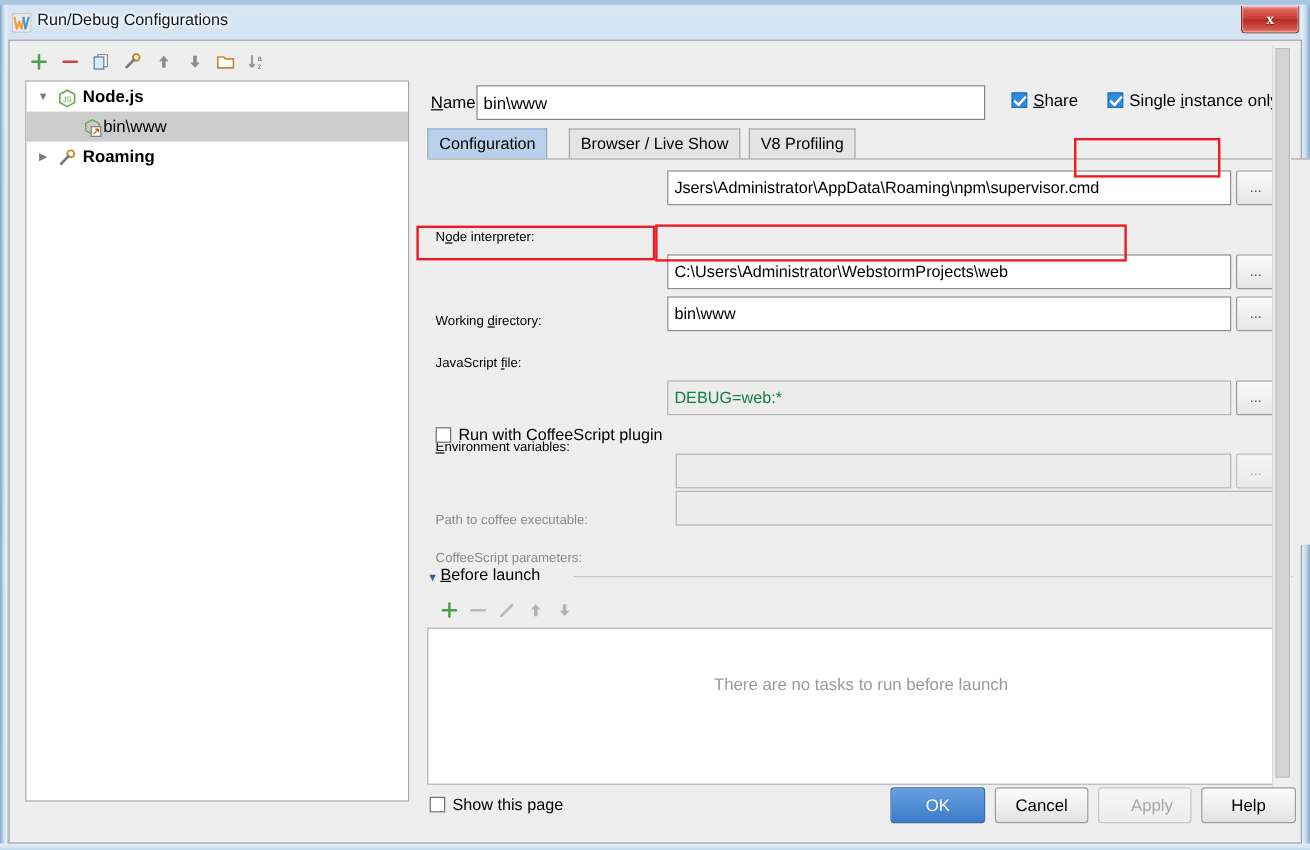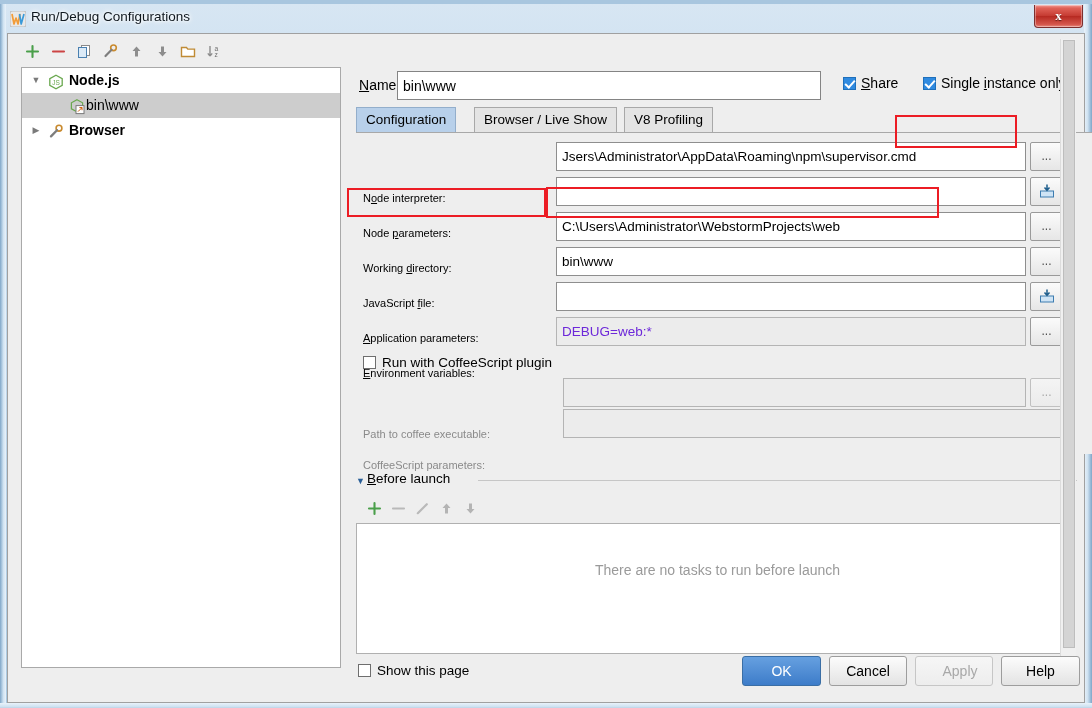--- a/index.html
+++ b/index.html
@@ -84,21 +84,21 @@
   #tabpanel{position:absolute;left:5px;top:93px;width:1046px;height:322px;
     border-top:1px solid #a8a8a8;background:#eeeeee;box-sizing:border-box;}
 
   
   .frow{position:absolute;left:0;width:720px;height:31px;}
   .flabel{position:absolute;left:7px;top:7px;font-size:11px;white-space:nowrap;margin-top:43px;}
   .flabel.dis{color:#8a8a8a;}
   .finput{position:absolute;left:200px;width:470px;height:29px;top:0;
     border:1px solid #8e8e8e;background:#fff;box-sizing:border-box;
     font-family:inherit;font-size:13.5px;padding:0 5px;outline:none;color:#000;}
-  .finput.dis{background:#ececec;border-color:#b4b4b4;color:#6d28d9;}
+  .finput.dis{background:#ececec;border-color:#b4b4b4;color:#15803d;}
   .fbtn{position:absolute;left:674px;top:0;width:33px;height:29px;
     border:1px solid #9a9a9a;border-radius:2px;box-sizing:border-box;
     background:linear-gradient(to bottom,#fbfbfb,#e6e6e6);
     font-size:12px;color:#4c4c4c;text-align:center;line-height:26px;cursor:pointer;}
   .fbtn.dis{color:#a9a9a9;border-color:#c0c0c0;
     background:linear-gradient(to bottom,#f4f4f4,#ebebeb);}
   .fbtn svg{display:block;margin:5px auto 0;}
 
   .ckrow{position:absolute;left:7px;height:22px;cursor:pointer;white-space:nowrap;}
   .ckbox{display:inline-block;width:13px;height:13px;vertical-align:-2px;
@@ -239,21 +239,21 @@
       </div>
 
       <div class="tnode">
         <span class="twist" style="left:7px">▶</span>
         <span class="tico" style="left:26px">
           <svg width="16" height="16" viewBox="0 0 16 16">
             <circle cx="11" cy="4.2" r="2.9" fill="none" stroke="#c98a2e" stroke-width="1.6"></circle>
             <path d="M9 6.2 L3 12.4" stroke="#7d7d7d" stroke-width="2.3" stroke-linecap="round"></path>
           </svg>
         </span>
-        <span class="tlabel" style="left:47px;font-weight:bold">Browser</span>
+        <span class="tlabel" style="left:47px;font-weight:bold">Roaming</span>
       </div>
     </div>
 
     <div id="right">
 
       <div id="namerow">
         <div id="namelabel"><u>N</u>ame:</div>
         <input id="nameinput" type="text" value="bin\www" style="">
         <div class="cbwrap" id="cb-share">
           <span class="cbbox on"></span><span class="cbtxt"><u>S</u>hare</span>
@@ -272,57 +272,37 @@
       <div id="tabpanel">
 
         <div class="frow" style="top:9px">
           <div class="flabel">N<u>o</u>de interpreter:</div>
           <input class="finput" type="text" value="Jsers\Administrator\AppData\Roaming\npm\supervisor.cmd" style="">
           <div class="fbtn">
             <span>...</span>
           </div>
         </div>
 
-        <div class="frow" style="top:44px">
-          <div class="flabel">Node <u>p</u>arameters:</div>
-          <input class="finput" type="text" value="" style="">
-          <div class="fbtn">
-            <svg width="16" height="16" viewBox="0 0 16 16">
-              <rect x="1.5" y="8" width="13" height="6" fill="#cfe4f5" stroke="#3d7cb0"></rect>
-              <path d="M8 1.5 V7 M5.5 4.6 L8 7.3 L10.5 4.6" stroke="#1d5d8c" stroke-width="1.5" fill="none"></path>
-            </svg>
-          </div>
-        </div>
 
         <div class="frow" style="top:79px">
           <div class="flabel">Working <u>d</u>irectory:</div>
           <input class="finput" type="text" value="C:\Users\Administrator\WebstormProjects\web" style="">
           <div class="fbtn">
             <span>...</span>
           </div>
         </div>
 
         <div class="frow" style="top:114px">
           <div class="flabel">JavaScript <u>f</u>ile:</div>
           <input class="finput" type="text" value="bin\www" style="">
           <div class="fbtn">
             <span>...</span>
           </div>
         </div>
 
-        <div class="frow" style="top:149px">
-          <div class="flabel"><u>A</u>pplication parameters:</div>
-          <input class="finput" type="text" value="" style="">
-          <div class="fbtn">
-            <svg width="16" height="16" viewBox="0 0 16 16">
-              <rect x="1.5" y="8" width="13" height="6" fill="#cfe4f5" stroke="#3d7cb0"></rect>
-              <path d="M8 1.5 V7 M5.5 4.6 L8 7.3 L10.5 4.6" stroke="#1d5d8c" stroke-width="1.5" fill="none"></path>
-            </svg>
-          </div>
-        </div>
 
         <div class="frow" style="top:184px">
           <div class="flabel"><u>E</u>nvironment variables:</div>
           <input class="finput dis" type="text" readonly="" value="DEBUG=web:*" style="">
           <div class="fbtn">
             <span>...</span>
           </div>
         </div>
 
         <div class="ckrow" style="top:222px">

